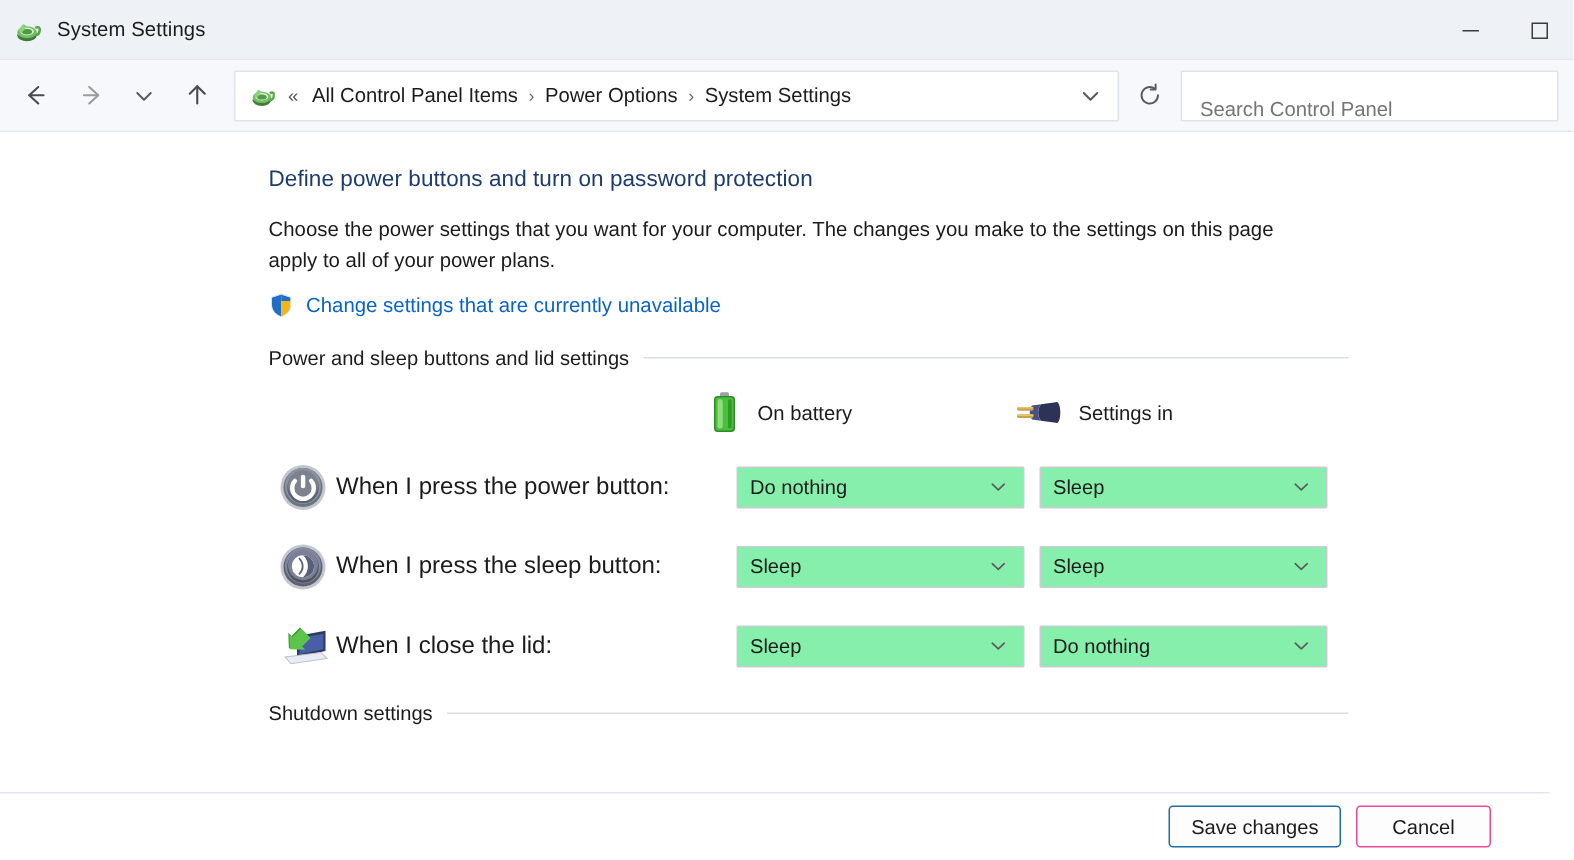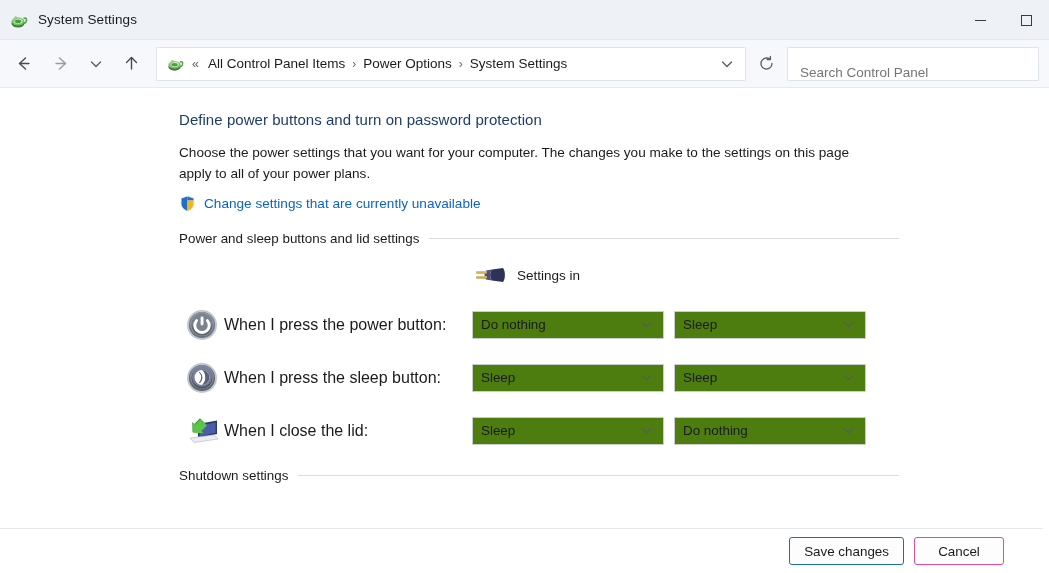--- a/index.html
+++ b/index.html
@@ -113,36 +113,36 @@
   .colhead .col .cap { font-size: 13.5px; color: #1b1b1b; margin-left: 11px; }
 
   .srow { display: flex; align-items: center; height: 53px; }
   .srow .icon-cell { width: 45px; flex: none; display: flex; justify-content: center; }
   .srow .label-cell {
     width: 248px; flex: none; font-size: 16px; color: #1b1b1b;
   }
   .srow .sel-cell { width: 202px; flex: none; }
 
   .combo {
-    width: 192px; height: 28px; background: #4d7c0f; border: 1px solid #c9ccd1;
-    display: flex; align-items: center; position: relative; border-radius: 1px;
+    width: 192px; height: 28px; background: #86efac; border: 1px solid #c9ccd1;
+    display: flex; align-items: center; position: relative; border-radius: 1px; margin-left: 19px;
   }
   .combo .val {
     font-size: 13.4px; color: #1b1b1b; padding-left: 8px; flex: 1;
     overflow: hidden; white-space: nowrap;
   }
   .combo .chev { margin-right: 10px; flex: none; }
 
   .shutdown-head { display: flex; align-items: center; width: 720px; margin-top: 11px; }
   .shutdown-head .label { font-size: 13.4px; color: #1b1b1b; white-space: nowrap; }
   .shutdown-head .rule { flex: 1; height: 1px; background: #d9dde3; margin-left: 10px; }
 
   
   .footer {
-    position: absolute; left: 0; right: 6px; bottom: 0; height: 45px;
+    position: absolute; left: 0; right: 16px; bottom: 0; height: 45px;
     background: #ffffff; border-top: 1px solid #e4e7ec;
     display: flex; align-items: center; justify-content: flex-end;
     padding-right: 39px; gap: 10px;
   }
   .btn {
     height: 28px; min-width: 90px; padding: 0 14px;
     font-family: "Liberation Sans", sans-serif; font-size: 13.4px; color: #1b1b1b;
     background: #fdfdfd; border: 1px solid #ec4899; border-radius: 3px;
     display: flex; align-items: center; justify-content: center; cursor: pointer;
   }
@@ -283,20 +283,32 @@
     </div>
 
     <div class="group-head">
       <span class="label">Power and sleep buttons and lid settings</span>
       <span class="rule"></span>
     </div>
 
     <div class="settings">
 
       <div class="colhead">
+        <div class="col">
+          <span>
+            <svg width="22" height="30" viewBox="0 0 22 30">
+              <rect x="8" y="1.5" width="6" height="3" rx="1" fill="#9aa0a6"></rect>
+              <rect x="4" y="4" width="14" height="24" rx="2.5" fill="#2f8a27"></rect>
+              <rect x="5" y="5" width="12" height="22" rx="2" fill="#4cbf3f"></rect>
+              <rect x="6.4" y="6.2" width="3.4" height="19.5" rx="1.6" fill="#8ede7d"></rect>
+              <rect x="13.4" y="6.2" width="2.4" height="19.5" rx="1.2" fill="#2f9a27"></rect>
+            </svg>
+          </span>
+          <span class="cap">On battery</span>
+        </div>
         <div class="col">
           <span>
             <svg width="34" height="24" viewBox="0 0 34 24">
               <path d="M31 5 C33.5 7.5 33.5 16.5 31 19 L20 17.5 C17.5 15 17.5 9 20 6.5 Z" fill="#2c3357"></path>
               <path d="M20 6.5 C17.5 9 17.5 15 20 17.5 L14 16.6 C12 14.2 12 9.8 14 7.4 Z" fill="#4a5180"></path>
               <rect x="4" y="8.3" width="11" height="2.5" rx="1.2" fill="#c9a24a"></rect>
               <rect x="4" y="13.2" width="11" height="2.5" rx="1.2" fill="#c9a24a"></rect>
               <rect x="4" y="8.3" width="11" height="1.1" rx="0.5" fill="#e3c477"></rect>
               <rect x="4" y="13.2" width="11" height="1.1" rx="0.5" fill="#e3c477"></rect>
             </svg>

